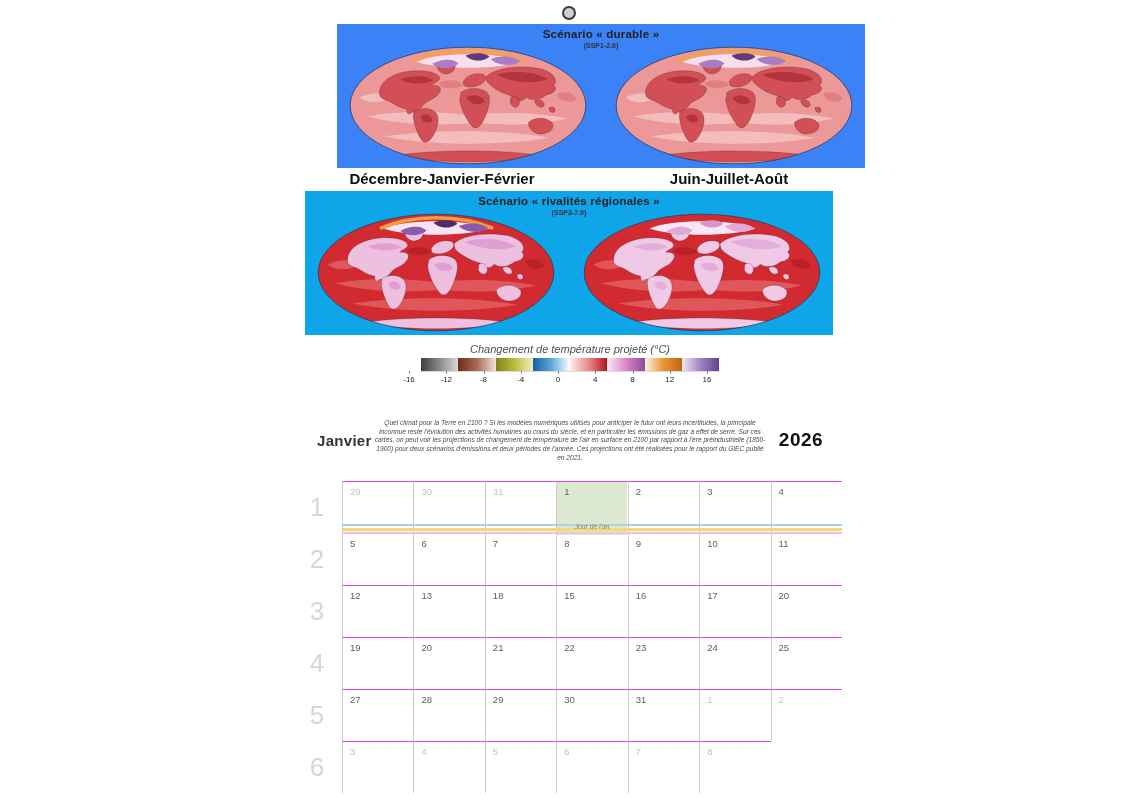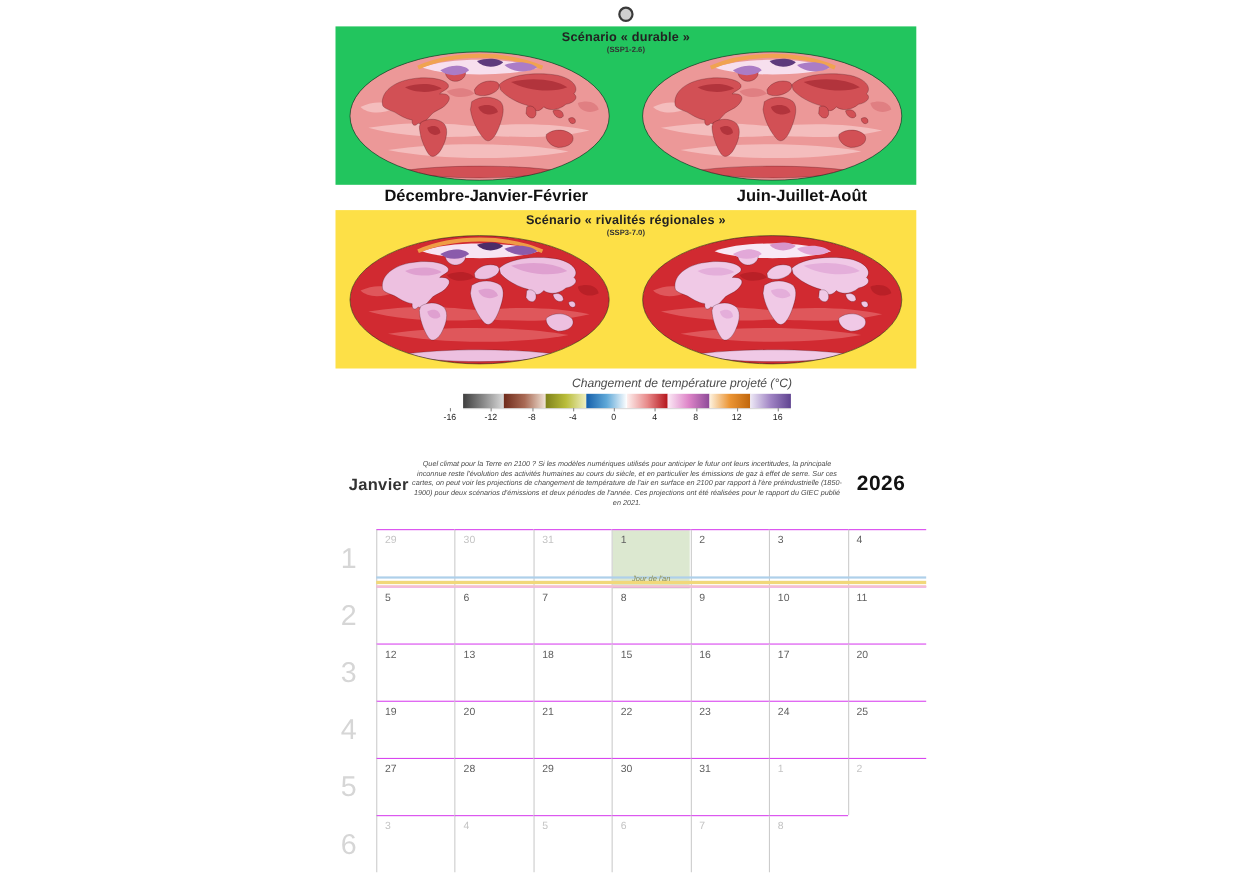--- a/index.html
+++ b/index.html
@@ -47,21 +47,21 @@
   
   .season-label {
     position:absolute; top:170px; font-size:15px; 
     font-weight:600; color:#101010; text-align:center; width:240px;
   }
   #season-left  { left:322px; }
   #season-right { left:609px; }
 
   
   #colorbar-title {
-    position:absolute; left:420px; top:343px; width:300px; text-align:right;
+    position:absolute; left:420px; top:343px; width:300px; text-align:center;
     font-size:11px; font-style:italic; color:#4d4d4d;
   }
   #colorbar-bar {
     position:absolute; left:421px; top:358px; width:298px; height:13px;
     display:flex; box-shadow:0 1px 0 rgba(0,0,0,.15);
   }
   #colorbar-bar .seg { flex:1 1 0; height:100%; }
   #colorbar-ticks { position:absolute; left:409px; top:371px; width:298px; height:16px; }
   .tickmark { position:absolute; top:0; width:1px; height:3px; background:#888; }
   .ticklabel {
@@ -166,35 +166,35 @@
       </g>
       <ellipse cx="200" cy="100" rx="198" ry="98" fill="none" stroke="#1c1c1c" stroke-width="0.9"></ellipse>
     </g>
   </defs>
 </svg>
 
 <div id="page">
 
   <div id="hole"></div>
 
-  <div class="panel" id="panel-durable" style="background: #22c55e;">
+  <div class="panel" id="panel-durable" style="background: #3b82f6; margin-left: 32px;">
     <div class="panel-title">Scénario « durable »</div>
     <div class="panel-subtitle">(SSP1-2.6)</div>
     <svg class="map map-a pos-left" viewBox="0 0 400 200">
         <use href="#worldmap"></use>
       </svg>
     <svg class="map map-b pos-right" viewBox="0 0 400 200">
         <use href="#worldmap"></use>
       </svg>
   </div>
 
   <div class="season-label" id="season-left">Décembre-Janvier-Février</div>
   <div class="season-label" id="season-right">Juin-Juillet-Août</div>
 
-  <div class="panel" id="panel-rival" style="background: #fde047;">
+  <div class="panel" id="panel-rival" style="background: #0ea5e9;">
     <div class="panel-title">Scénario « rivalités régionales »</div>
     <div class="panel-subtitle">(SSP3-7.0)</div>
     <svg class="map map-c pos-left" viewBox="0 0 400 200">
         <use href="#worldmap"></use>
       </svg>
     <svg class="map map-d pos-right" viewBox="0 0 400 200">
         <use href="#worldmap"></use>
       </svg>
   </div>
 

